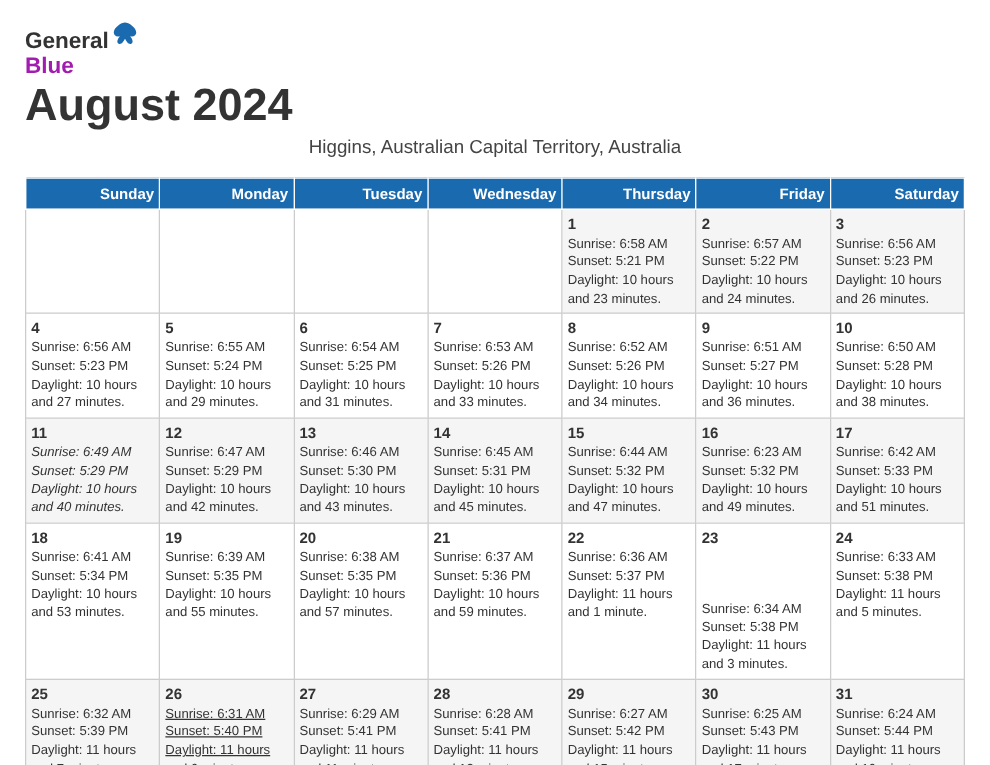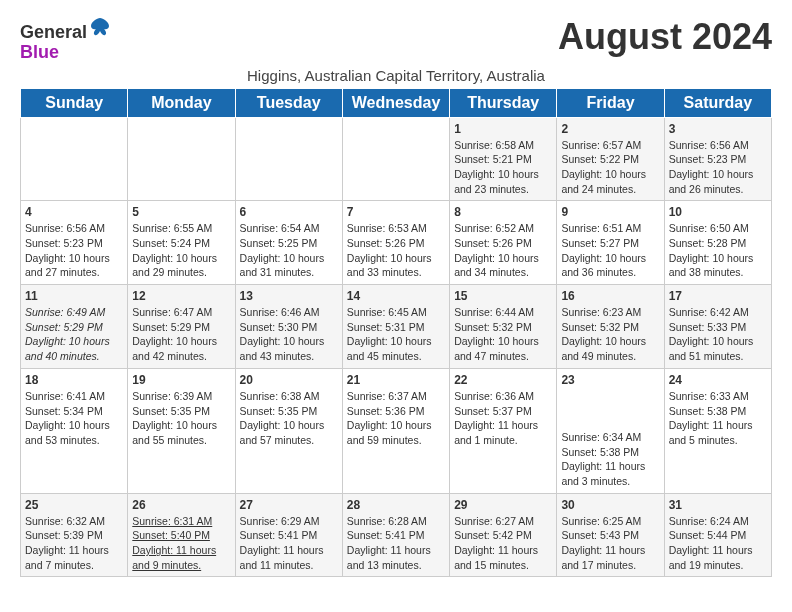--- a/index.html
+++ b/index.html
@@ -8,20 +8,21 @@
       background: #fff;
       width: 792px;
       min-height: 612px;
       padding: 16px 20px;
     }
     .header-logo {
       display: flex;
       align-items: flex-start;
       justify-content: space-between;
       margin-bottom: 4px;
+      flex-direction: column;
     }
     .logo-area {
       display: flex;
       align-items: center;
     }
     .logo-text {
       font-size: 18px;
       font-weight: bold;
       line-height: 1.1;
     }
@@ -35,33 +36,33 @@
     .month-title {
       font-size: 36px;
       font-weight: bold;
       color: #333;
       text-align: right;
     }
     .subtitle {
       font-size: 15px;
       color: #444;
       text-align: center;
-      margin-bottom: 4px;
+      margin-bottom: 16px;
     }
     .calendar {
       width: 100%;
       border-collapse: collapse;
       font-size: 11px;
     }
     .calendar thead tr th {
       background: #1a6aaf;
       color: #fff;
       padding: 5px 4px;
-      text-align: center;
-      font-size: 16px;
+      text-align: right;
+      font-size: 12px;
       font-weight: bold;
       border: 1px solid #fff;
     }
     .calendar tbody tr td {
       vertical-align: top;
       border: 1px solid #ccc;
       padding: 4px 4px;
       width: 14.28%;
       min-height: 80px;
       background: #fff;

